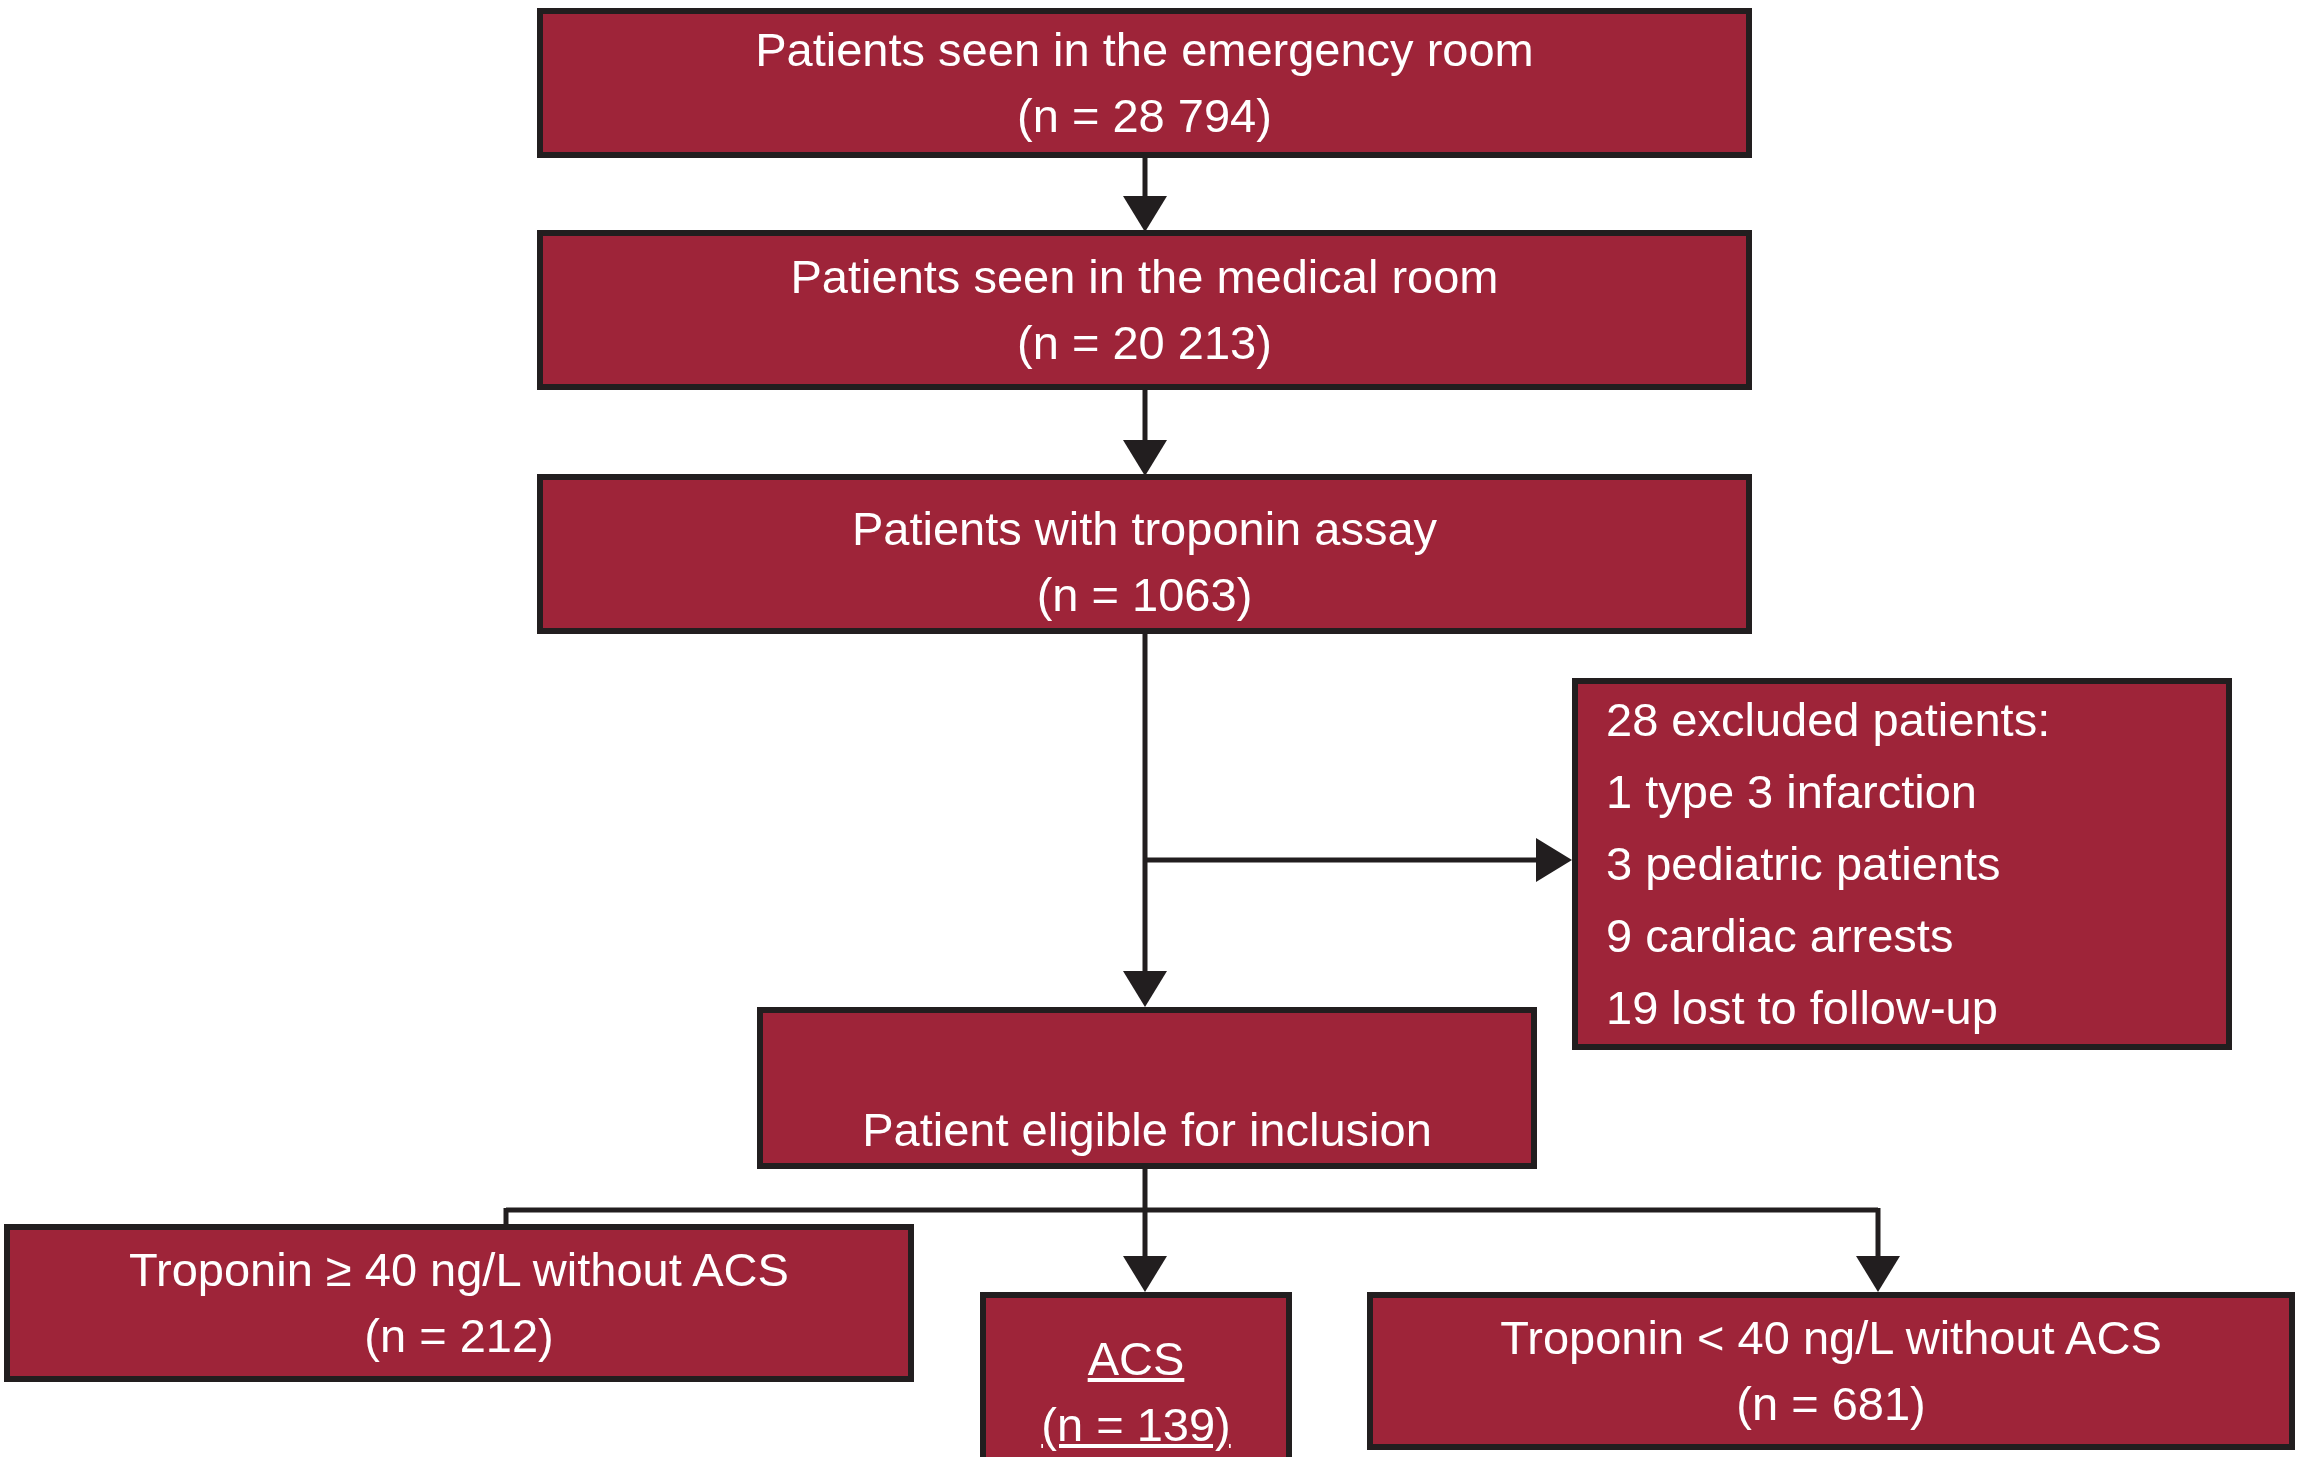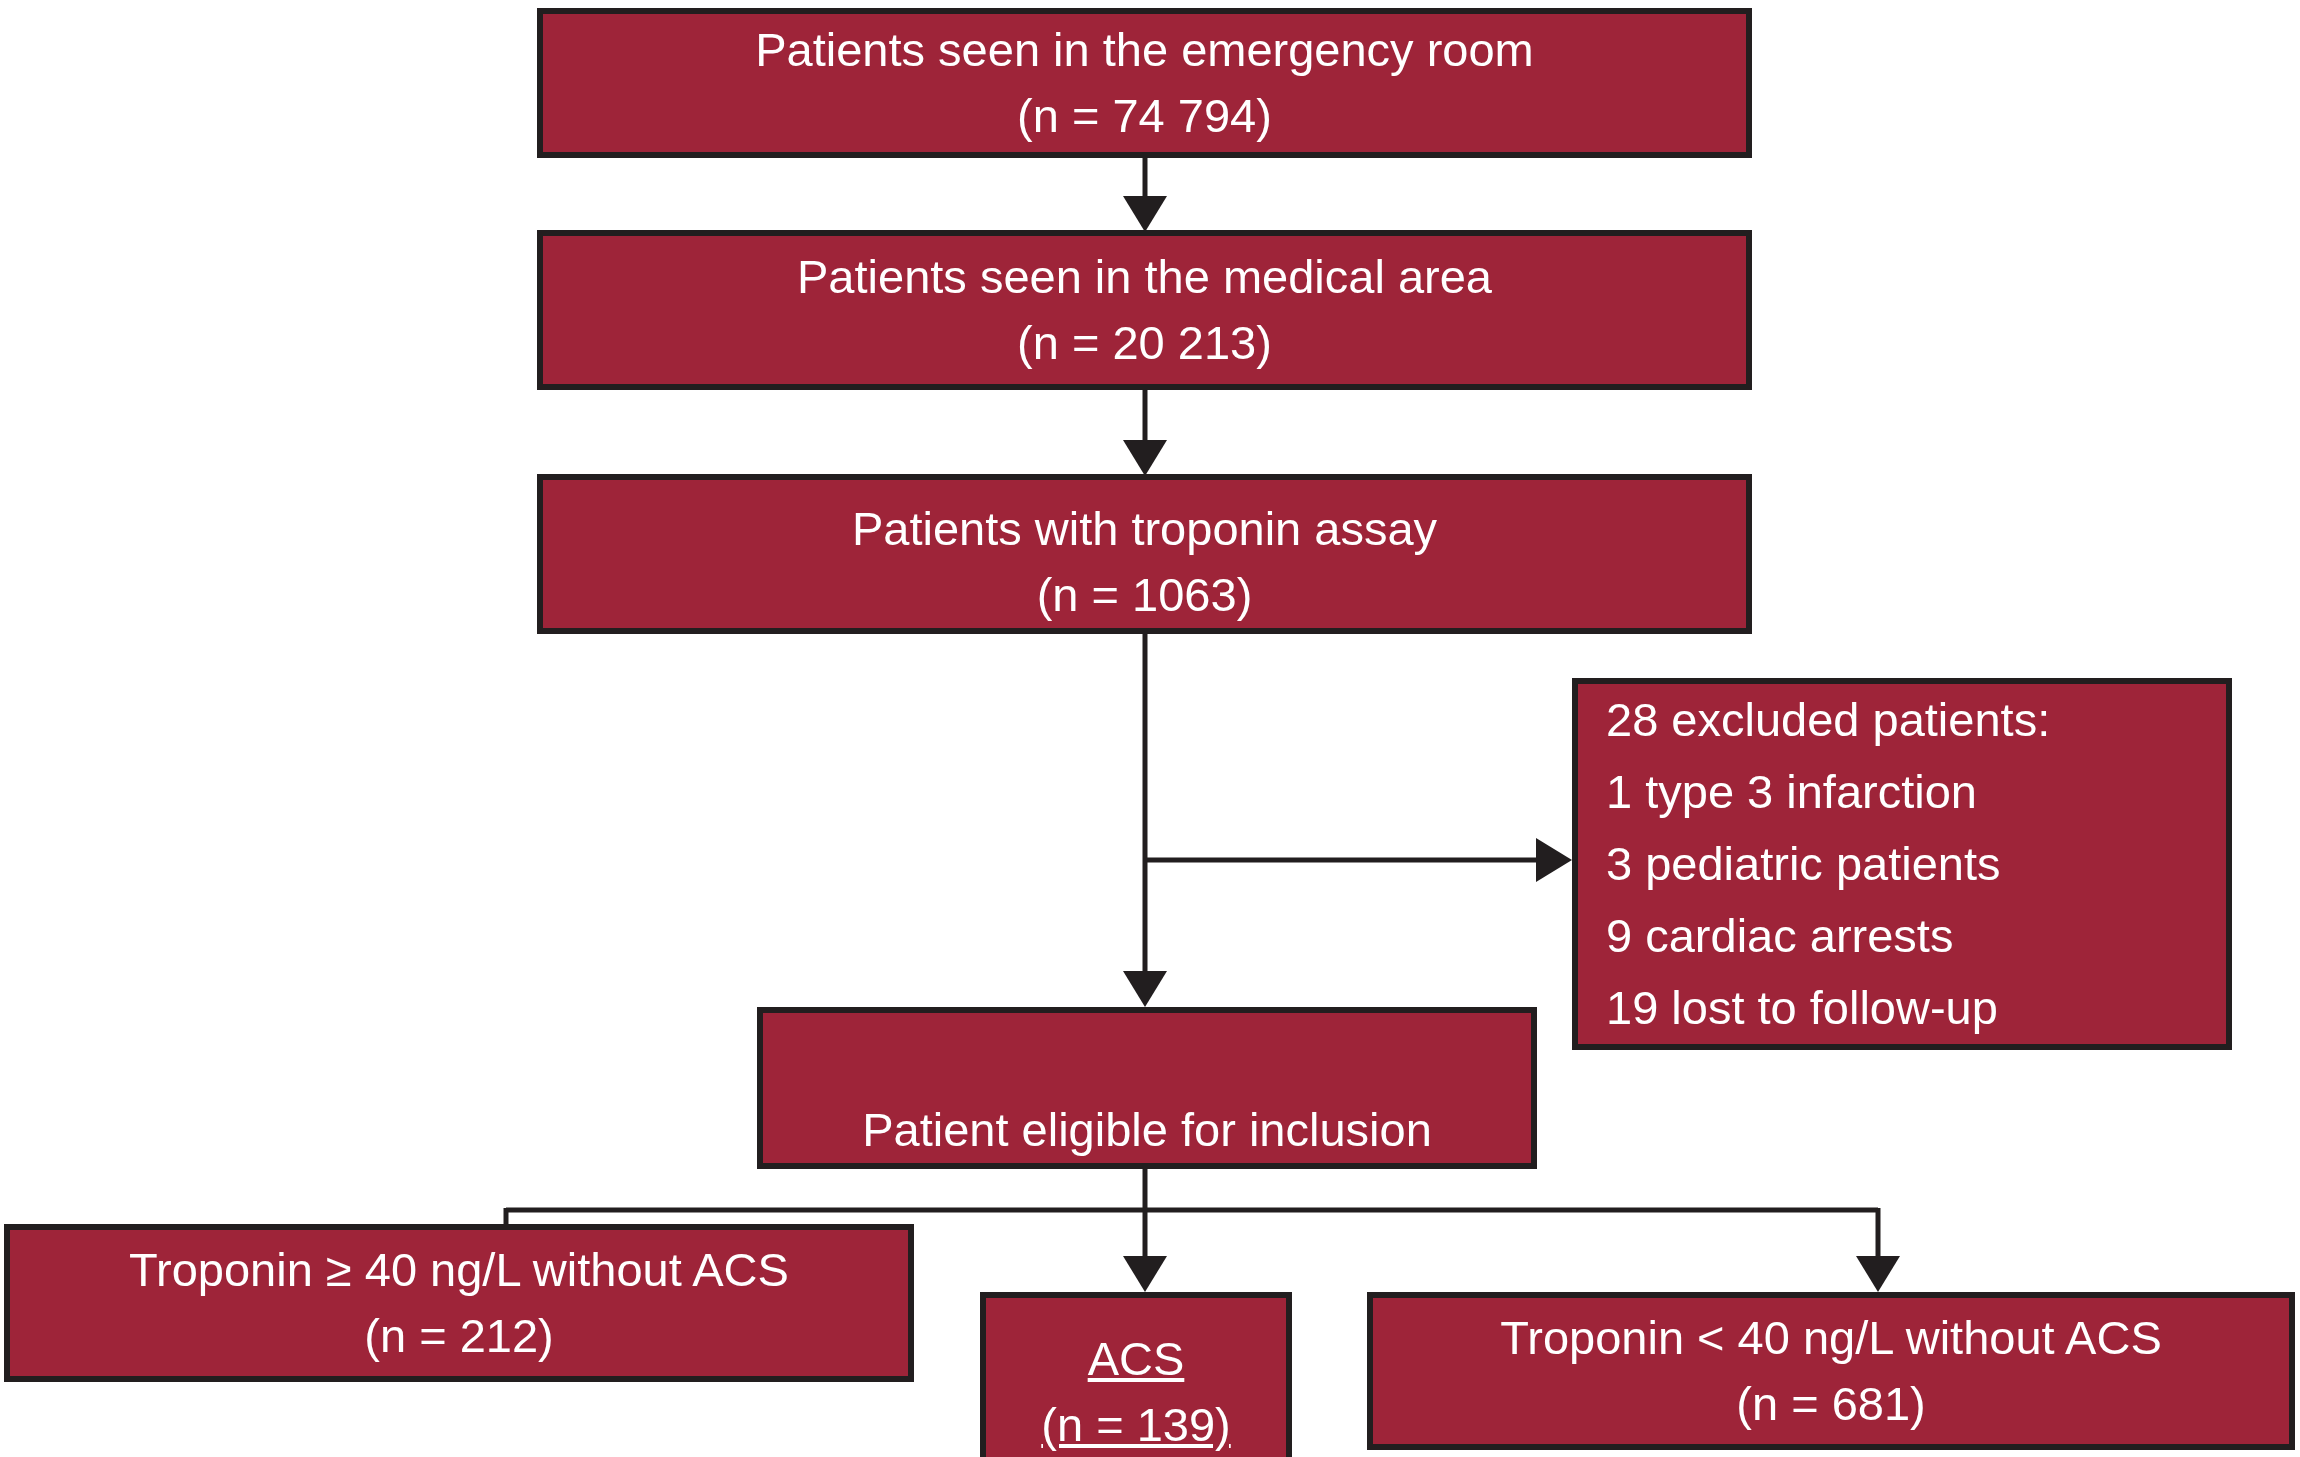--- a/index.html
+++ b/index.html
@@ -89,25 +89,25 @@
     </g>
 
     <g>
       <line x1="1878" y1="1208" x2="1878" y2="1260"></line>
       <polygon points="1856,1256 1900,1256 1878,1292"></polygon>
     </g>
   </svg>
 
   <div class="node" id="box-emergency">
     <div>Patients seen in the emergency room</div>
-    <div>(n = 74 794)</div>
+    <div>(n = 28 794)</div>
   </div>
 
   <div class="node" id="box-medical">
-    <div>Patients seen in the medical area</div>
+    <div>Patients seen in the medical room</div>
     <div>(n = 20 213)</div>
   </div>
 
   <div class="node" id="box-troponin">
     <div>Patients with troponin assay</div>
     <div>(n = 1063)</div>
   </div>
 
   <div class="node list" id="box-excluded">
     <div>28 excluded patients:</div>

